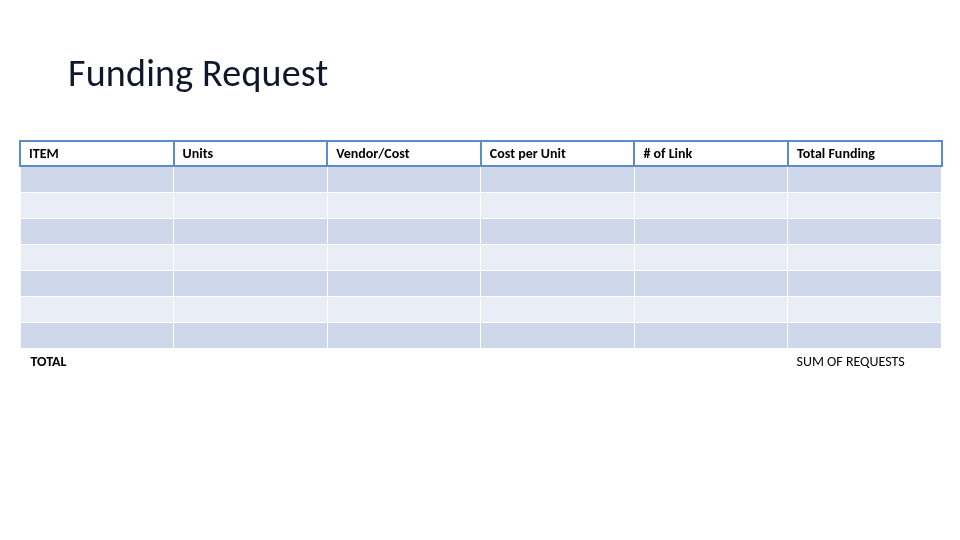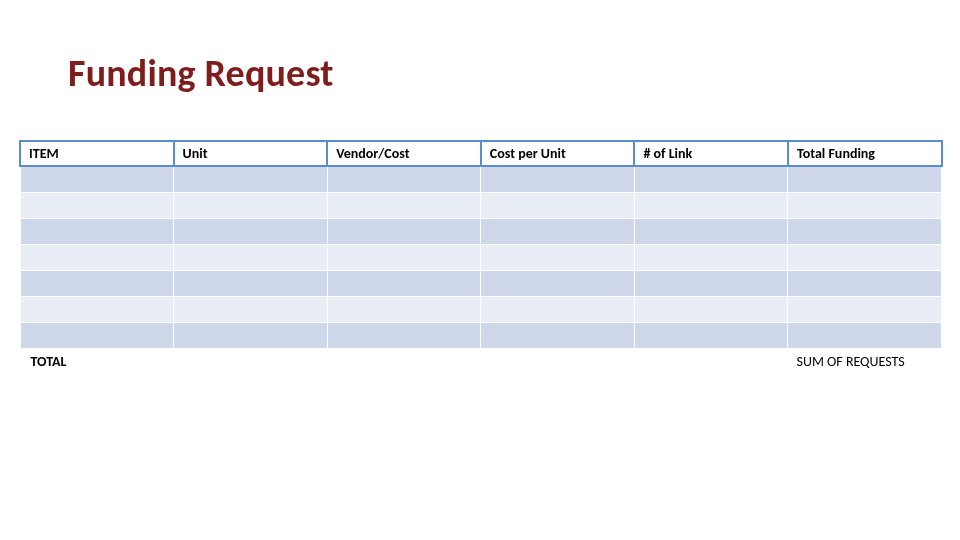--- a/index.html
+++ b/index.html
@@ -16,22 +16,22 @@
     position: relative;
     width: 960px;
     height: 540px;
     padding: 0;
   }
   .title {
     position: absolute;
     left: 68px;
     top: 50px;
     font-size: 38px;
-    font-weight: 700;
-    color: #7f1d1d;
+    font-weight: 400;
+    color: #0f172a;
     letter-spacing: 0.2px;
   }
   .tbl {
     position: absolute;
     left: 19px;
     top: 140px;
     width: 922px;
     border-collapse: collapse;
     table-layout: fixed;
   }
@@ -103,21 +103,21 @@
       <col class="c">
         <col class="c">
         <col class="c">
         <col class="c">
         <col class="c">
         <col class="c">
     </colgroup>
     <thead>
       <tr class="hdr-row">
         <th>ITEM</th>
-        <th>Unit</th>
+        <th>Units</th>
         <th>Vendor/Cost</th>
         <th>Cost per Unit</th>
         <th># of Link</th>
         <th>Total Funding</th>
       </tr>
     </thead>
     <tbody>
       <tr class="band-a">
         <td></td>
         <td></td>

